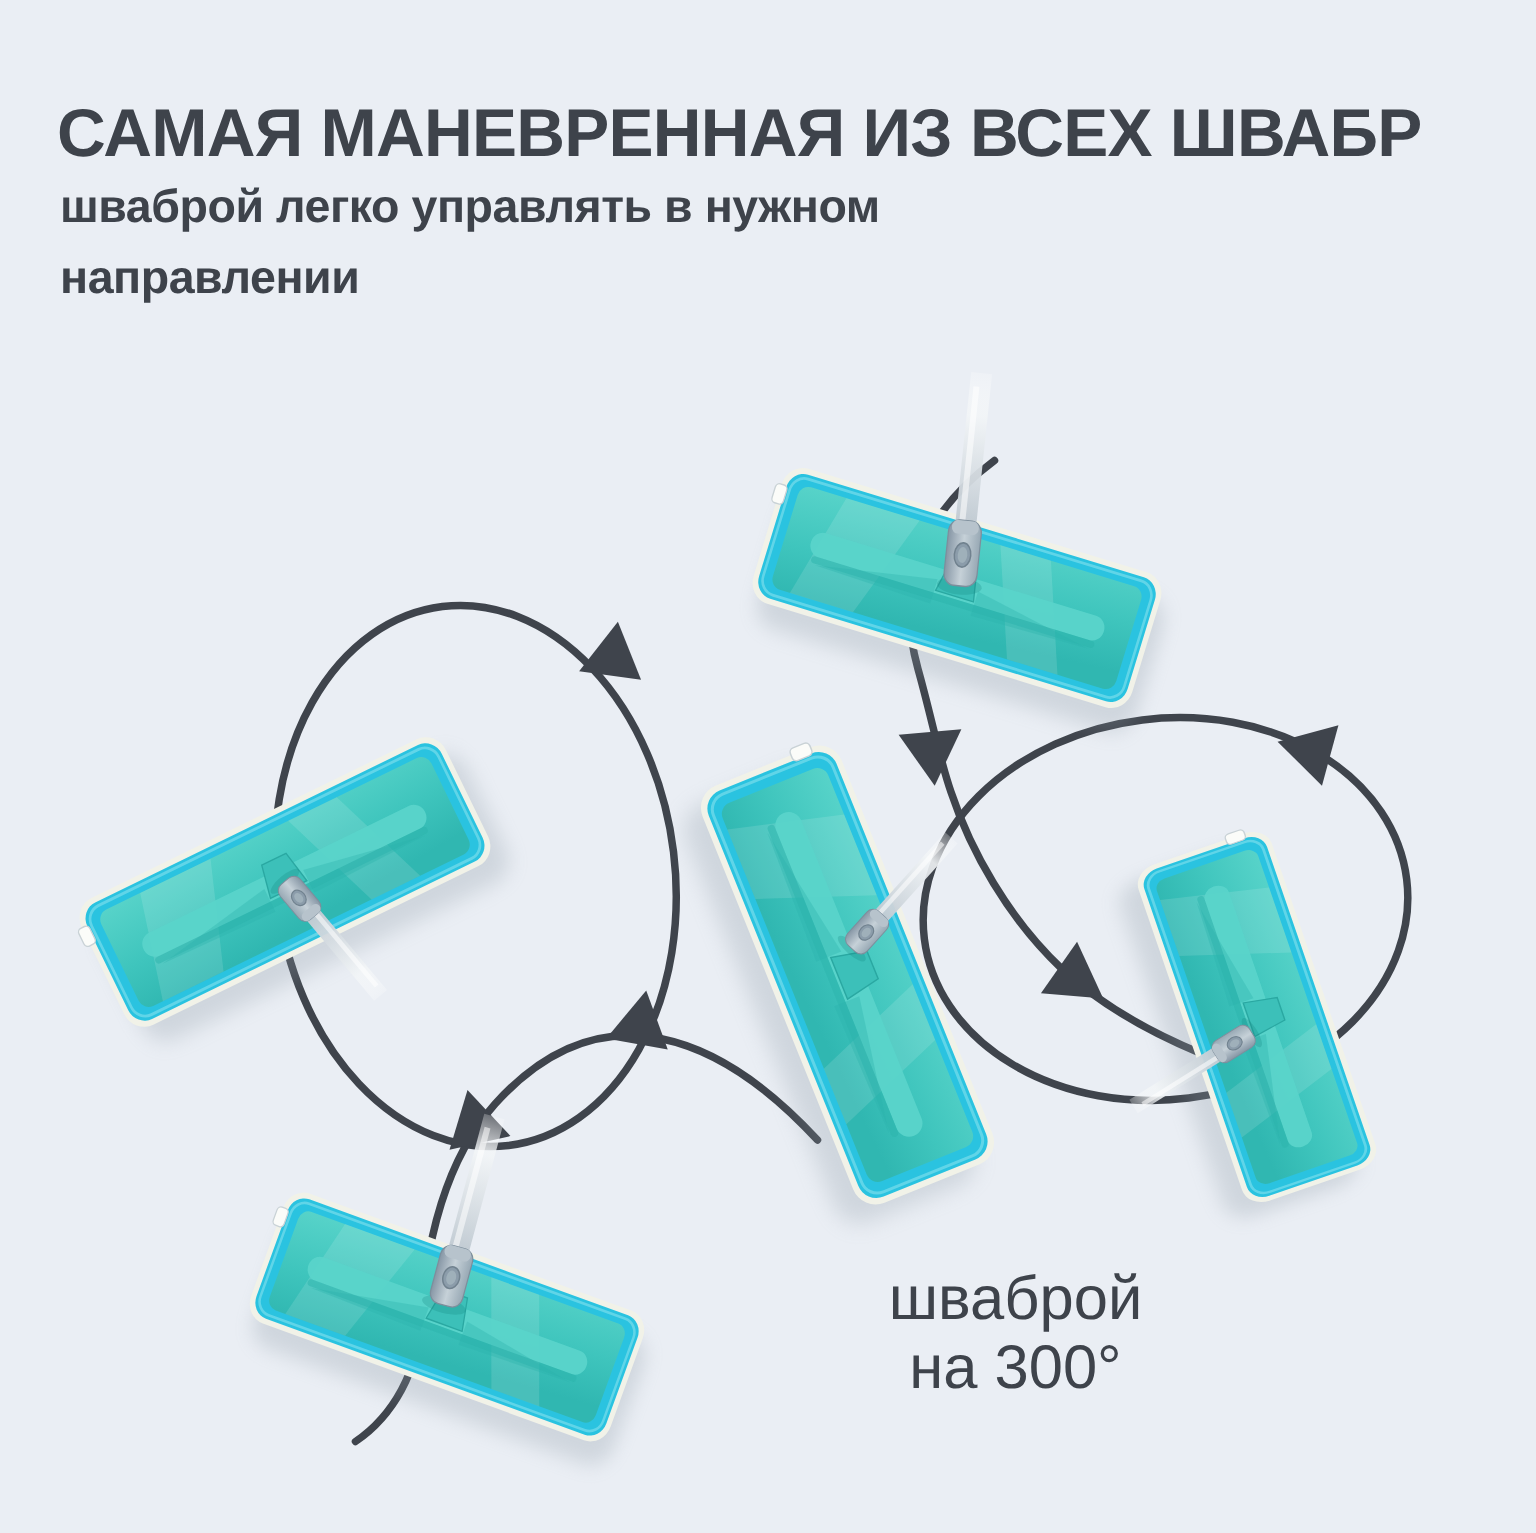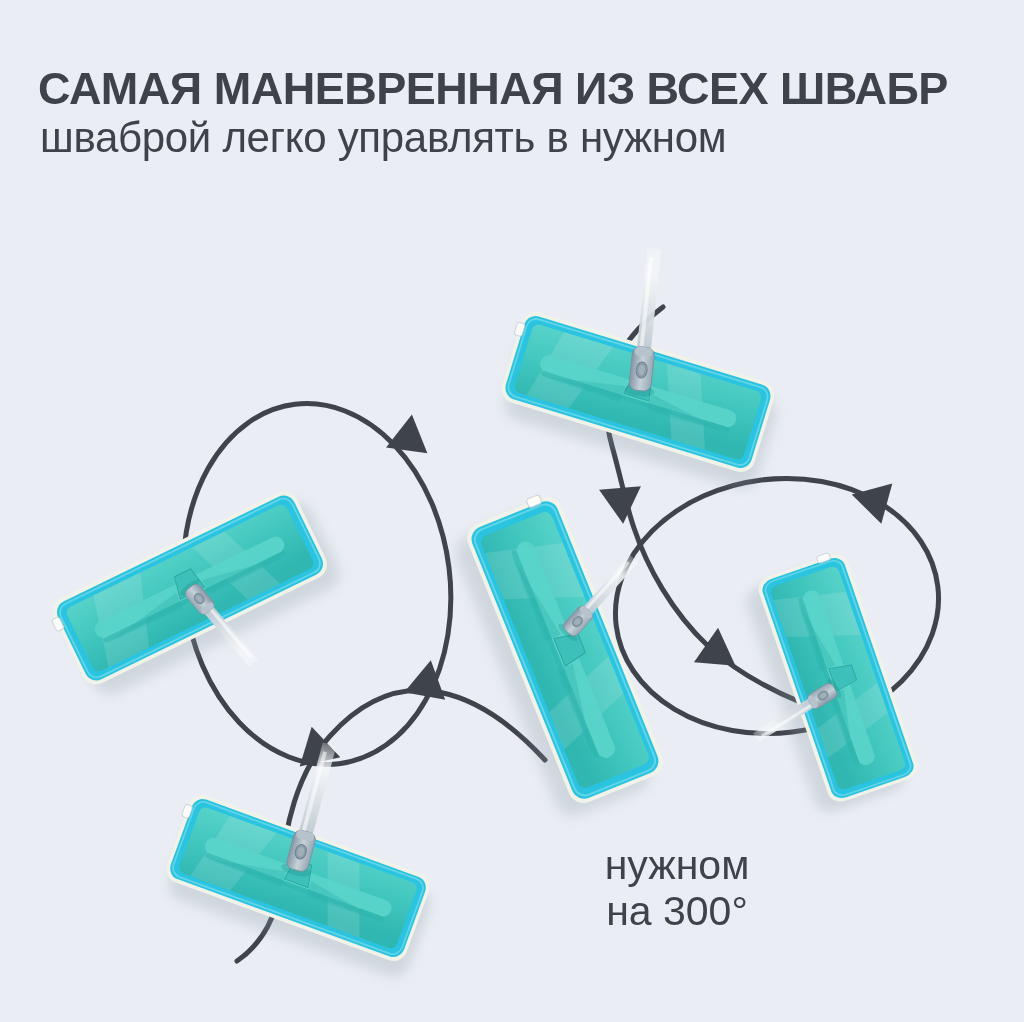--- a/index.html
+++ b/index.html
@@ -15,21 +15,21 @@
     font-family:"Liberation Sans", sans-serif;
   }
   .stage{position:absolute;left:0;top:0;width:1024px;height:1022px;}
   .page-title{
     position:absolute;left:38px;top:63px;width:960px;
     font-size:45px;font-weight:700;letter-spacing:-0.5px;
     color:var(--text);white-space:nowrap;
   }
   .page-subtitle{
     position:absolute;left:40px;top:114px;width:820px;
-    font-size:42px;font-weight:400;letter-spacing:-0.3px;line-height:47px;
+    font-size:31px;font-weight:700;letter-spacing:-0.3px;line-height:47px;
     color:var(--text);
   }
   .rotation-caption{
     position:absolute;left:537px;top:842px;width:280px;
     font-size:41px;font-weight:400;line-height:46px;text-align:center;
     color:var(--text);
   }
   svg{position:absolute;left:0;top:0;}
   .arrow-line{stroke:var(--arrow);stroke-width:5;fill:none;stroke-linecap:round;}
   .arrow-head{fill:var(--arrow);stroke:none;}
@@ -142,20 +142,21 @@
     <g>
       <use href="#mopHead" transform="translate(298,878) rotate(20) scale(0.85,0.92)"></use>
       <use href="#mopPole" transform="translate(297,866) rotate(15) scale(1,1.05)"></use>
     </g>
   </svg>
 
   <div class="page-title">САМАЯ МАНЕВРЕННАЯ ИЗ ВСЕХ ШВАБР</div>
 
   <div class="page-subtitle">
     <div>шваброй легко управлять в нужном</div>
+    <div>направлении</div>
   </div>
 
   <div class="rotation-caption">
-    <div>нужном</div>
+    <div>шваброй</div>
     <div>на 300°</div>
   </div>
 
 </div>
 
 </body></html>

